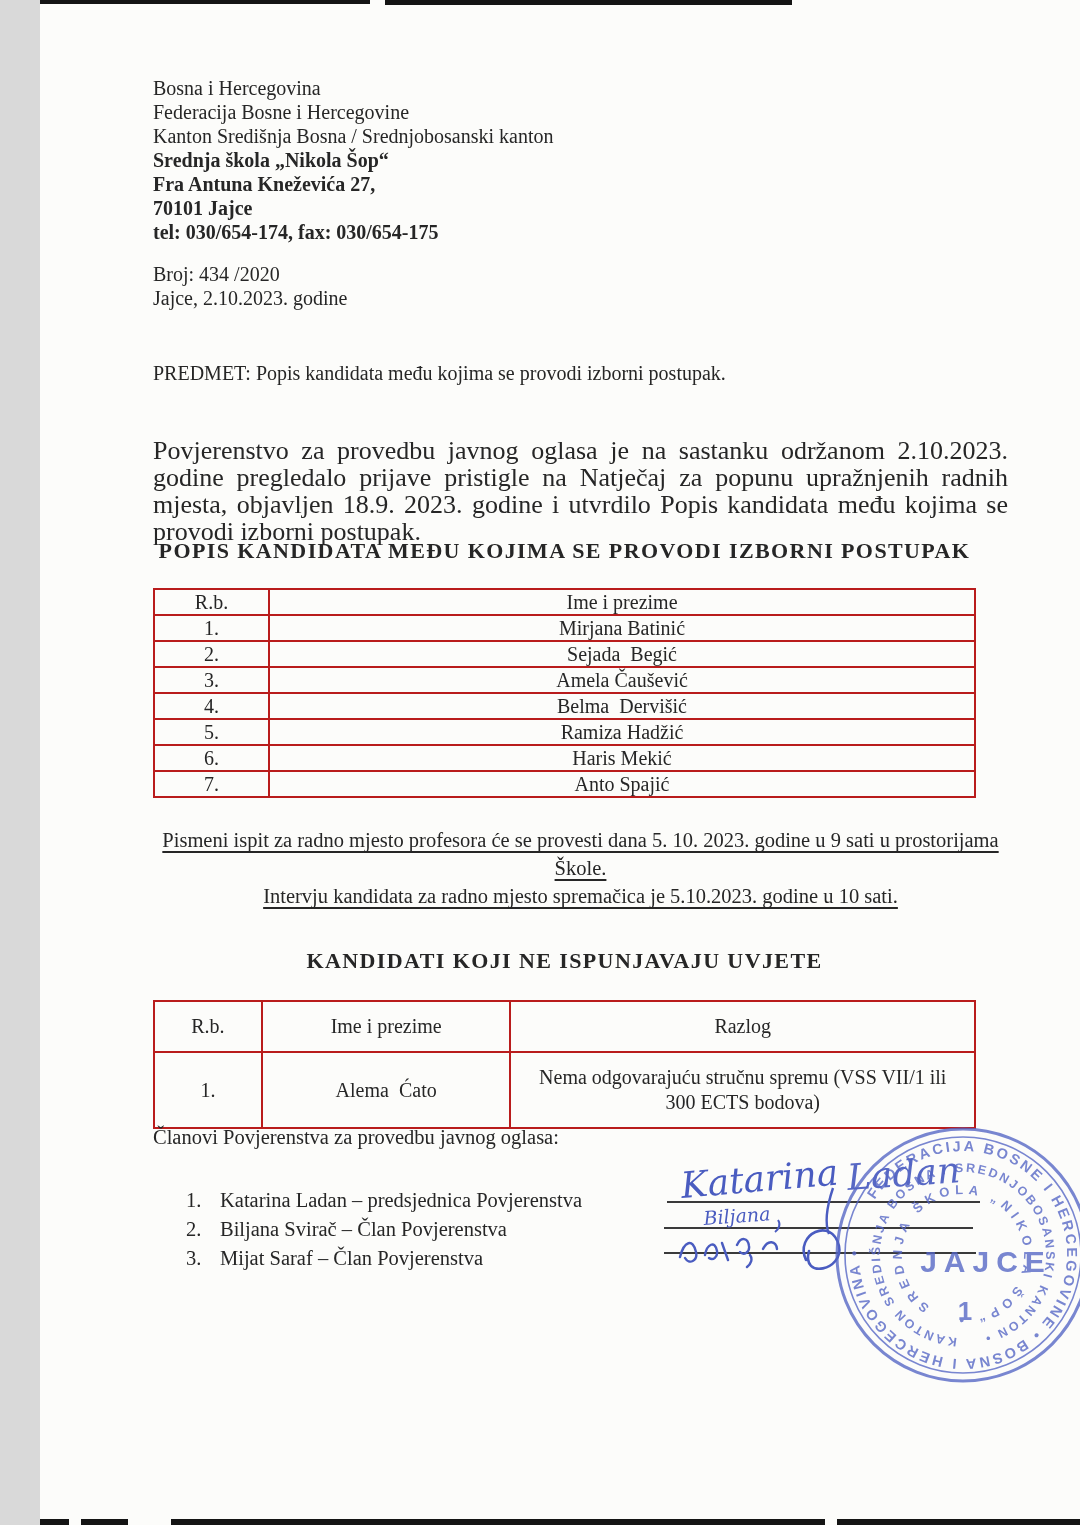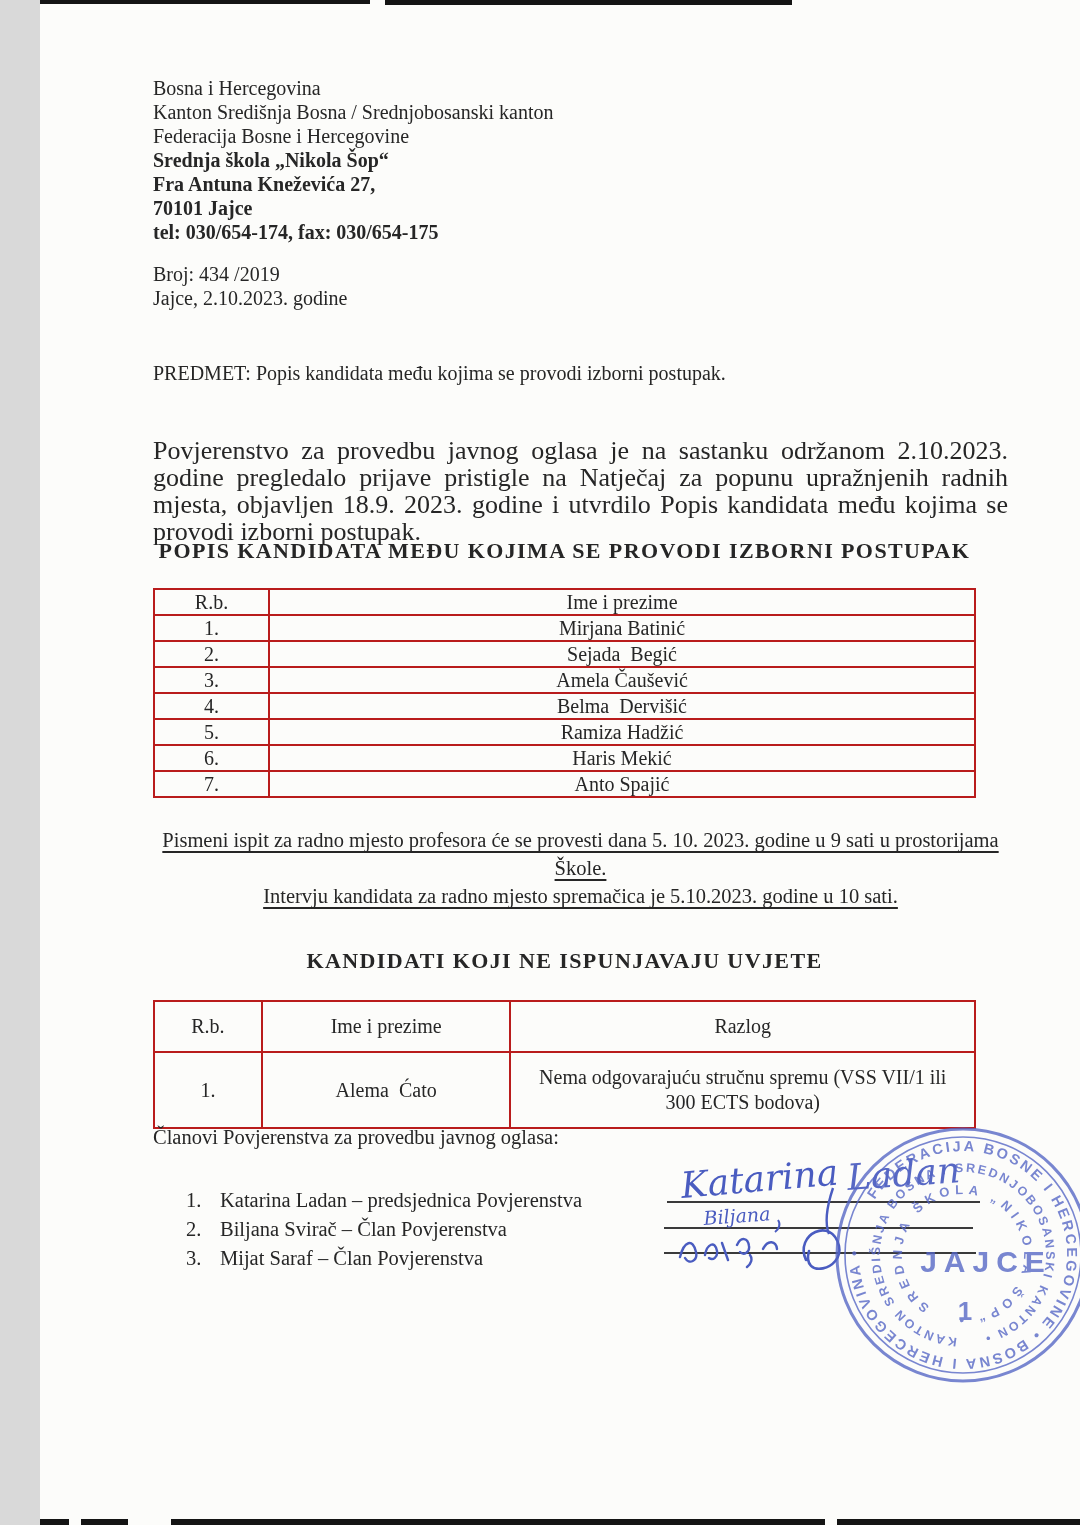--- a/index.html
+++ b/index.html
@@ -58,30 +58,30 @@
 
   <div class="edge" style="left:0;top:0;width:330px;height:4px"></div>
   <div class="edge" style="left:345px;top:0;width:407px;height:5px"></div>
   <div class="edge" style="left:0;top:1519px;width:29px;height:6px"></div>
   <div class="edge" style="left:41px;top:1519px;width:47px;height:6px"></div>
   <div class="edge" style="left:131px;top:1519px;width:654px;height:6px"></div>
   <div class="edge" style="left:797px;top:1519px;width:283px;height:6px"></div>
 
   <div class="letterhead">
     <div>Bosna i Hercegovina</div>
+    <div>Federacija Bosne i Hercegovine</div>
     <div>Kanton Središnja Bosna / Srednjobosanski kanton</div>
-    <div>Federacija Bosne i Hercegovine</div>
     <div class="b">Srednja škola „Nikola Šop“</div>
     <div class="b">Fra Antuna Kneževića 27,</div>
     <div class="b">70101 Jajce</div>
     <div class="b">tel: 030/654-174, fax: 030/654-175</div>
   </div>
 
   <div class="refblock">
-    <div>Broj: 434 /2019</div>
+    <div>Broj: 434 /2020</div>
     <div>Jajce, 2.10.2023. godine</div>
   </div>
 
   <div class="subject">PREDMET: Popis kandidata među kojima se provodi izborni postupak.</div>
 
   <div class="para">Povjerenstvo za provedbu javnog oglasa je na sastanku održanom 2.10.2023. godine pregledalo prijave pristigle na Natječaj za popunu upražnjenih radnih mjesta, objavljen 18.9. 2023. godine i utvrdilo Popis kandidata među kojima se provodi izborni postupak.</div>
 
   <div class="h1">POPIS KANDIDATA MEĐU KOJIMA SE PROVODI IZBORNI POSTUPAK</div>
 
   <table class="t1">

